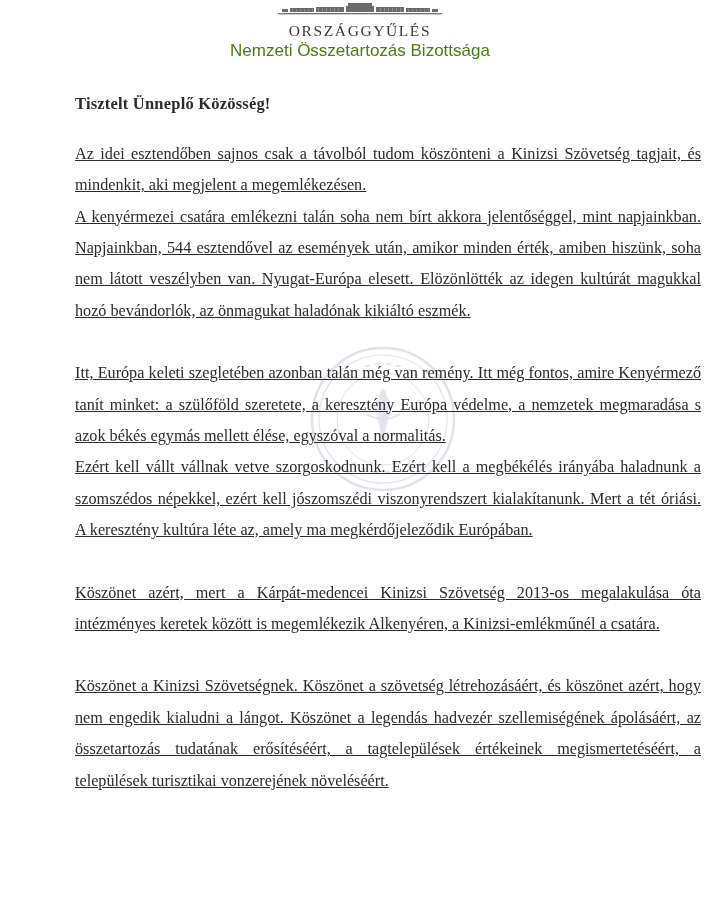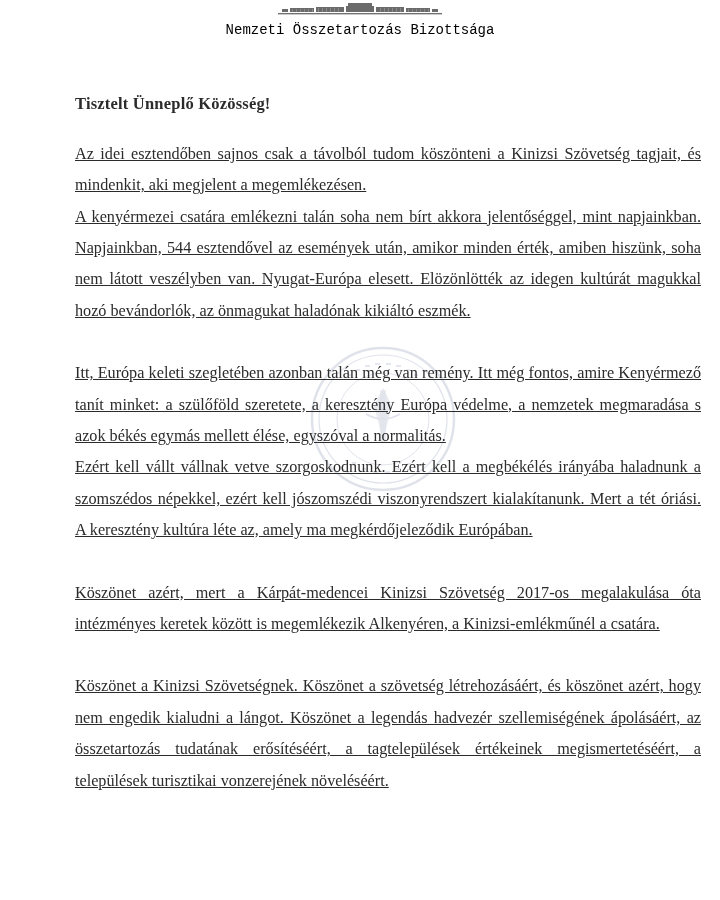--- a/index.html
+++ b/index.html
@@ -46,25 +46,25 @@
   }
   .org-name {
     font-size: 15.5px;
     letter-spacing: 1.6px;
     color: #3a3a3a;
     line-height: 1.15;
     margin-top: 1px;
     font-family: "Liberation Serif", "DejaVu Serif", serif;
   }
   .committee-name {
-    font-size: 14px;
-    color: #000000;
+    font-size: 17px;
+    color: #4d7c0f;
     line-height: 1.2;
     margin-top: 1px;
-    font-family: Liberation Mono, monospace;
+    font-family: Liberation Sans, sans-serif;
   }
 
   
   .watermark {
     position: absolute;
     left: 308px;
     top: 344px;
     width: 150px;
     height: 150px;
     opacity: 0.17;
@@ -150,20 +150,21 @@
             <rect x="152" y="8" width="1" height="3"></rect>
           <rect x="156" y="8" width="1" height="3"></rect>
             <rect x="160" y="8" width="1" height="3"></rect>
           <rect x="164" y="8" width="1" height="3"></rect>
             <rect x="168" y="8" width="1" height="3"></rect>
         </g>
 
         <rect x="18" y="12.2" width="164" height="1.1" fill="#4f4f4f"></rect>
       </svg>
     </div>
+    <div class="org-name">ORSZÁGGYŰLÉS</div>
     <div class="committee-name">Nemzeti Összetartozás Bizottsága</div>
   </div>
 
   <div class="watermark">
     <svg viewBox="0 0 150 150" xmlns="http://www.w3.org/2000/svg" aria-hidden="true">
       <circle cx="75" cy="75" r="71" fill="none" stroke="#4a5a86" stroke-width="2.5"></circle>
       <circle cx="75" cy="75" r="64" fill="none" stroke="#4a5a86" stroke-width="1.2"></circle>
       <circle cx="75" cy="75" r="46" fill="none" stroke="#4a5a86" stroke-width="1"></circle>
 
       <path d="M75 44 L84 62 L75 96 L66 62 Z" fill="#4a5a86" opacity="0.75"></path>
@@ -200,20 +201,20 @@
 
     <div class="block-gap"></div>
 
     <p class="para last-ragged">Itt, Európa keleti szegletében azonban talán még van remény. Itt még fontos, amire Kenyérmező tanít minket: a szülőföld szeretete, a keresztény Európa védelme, a nemzetek megmaradása s azok békés egymás mellett élése, egyszóval a normalitás.</p>
 
     <p class="para last-ragged">Ezért kell vállt vállnak vetve szorgoskodnunk. Ezért kell a megbékélés irányába haladnunk a szomszédos népekkel, ezért kell jószomszédi viszonyrendszert kialakítanunk. Mert a tét óriási. A keresztény kultúra léte az, amely ma megkérdőjeleződik Európában.</p>
 
     <div class="block-gap"></div>
 
 
-    <p class="para last-ragged">Köszönet azért, mert a Kárpát-medencei Kinizsi Szövetség 2017-os megalakulása óta intézményes keretek között is megemlékezik Alkenyéren, a Kinizsi-emlékműnél a csatára.</p>
+    <p class="para last-ragged">Köszönet azért, mert a Kárpát-medencei Kinizsi Szövetség 2013-os megalakulása óta intézményes keretek között is megemlékezik Alkenyéren, a Kinizsi-emlékműnél a csatára.</p>
 
     <div class="block-gap"></div>
 
     <p class="para last-ragged">Köszönet a Kinizsi Szövetségnek. Köszönet a szövetség létrehozásáért, és köszönet azért, hogy nem engedik kialudni a lángot. Köszönet a legendás hadvezér szellemiségének ápolásáért, az összetartozás tudatának erősítéséért, a tagtelepülések értékeinek megismertetéséért, a települések turisztikai vonzerejének növeléséért.</p>
 
   </div>
 </div>
 
 </body></html>

